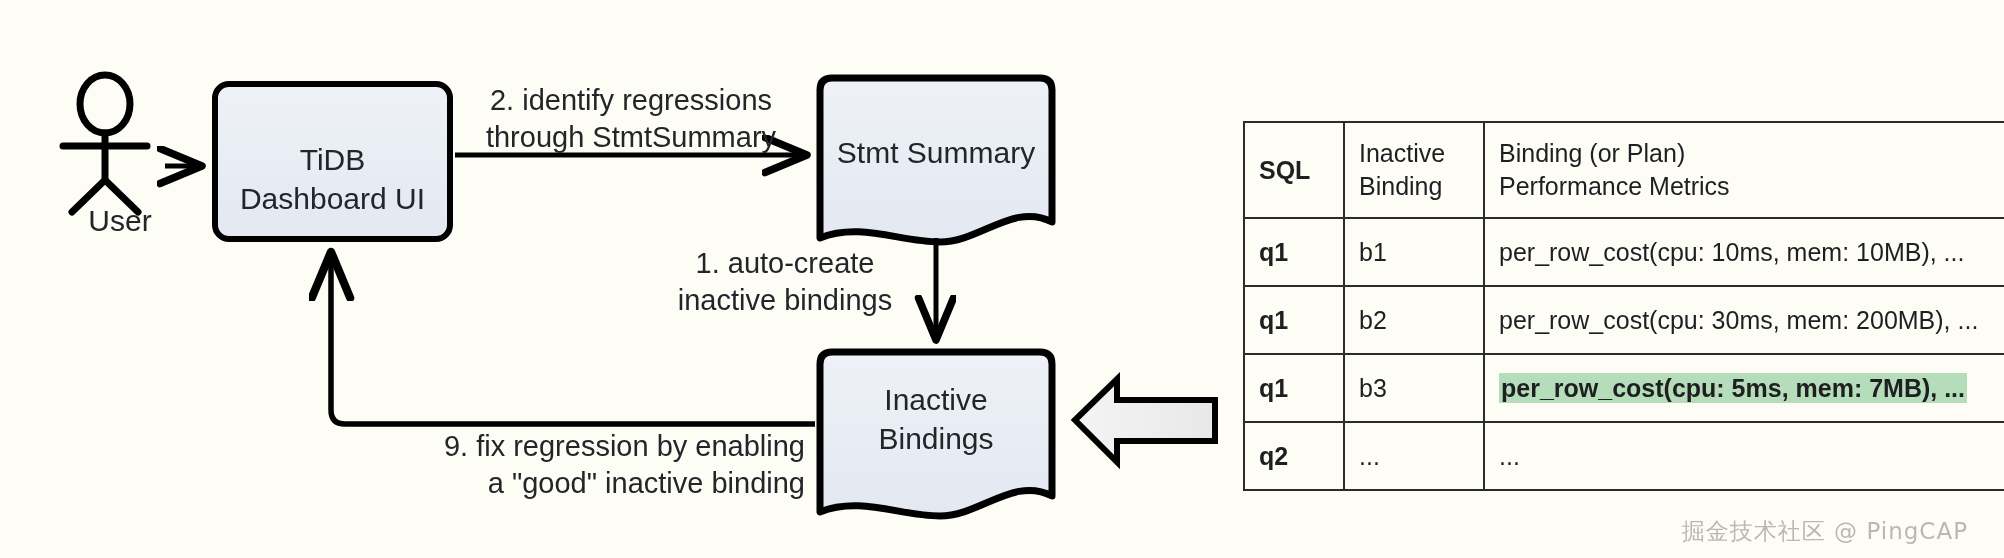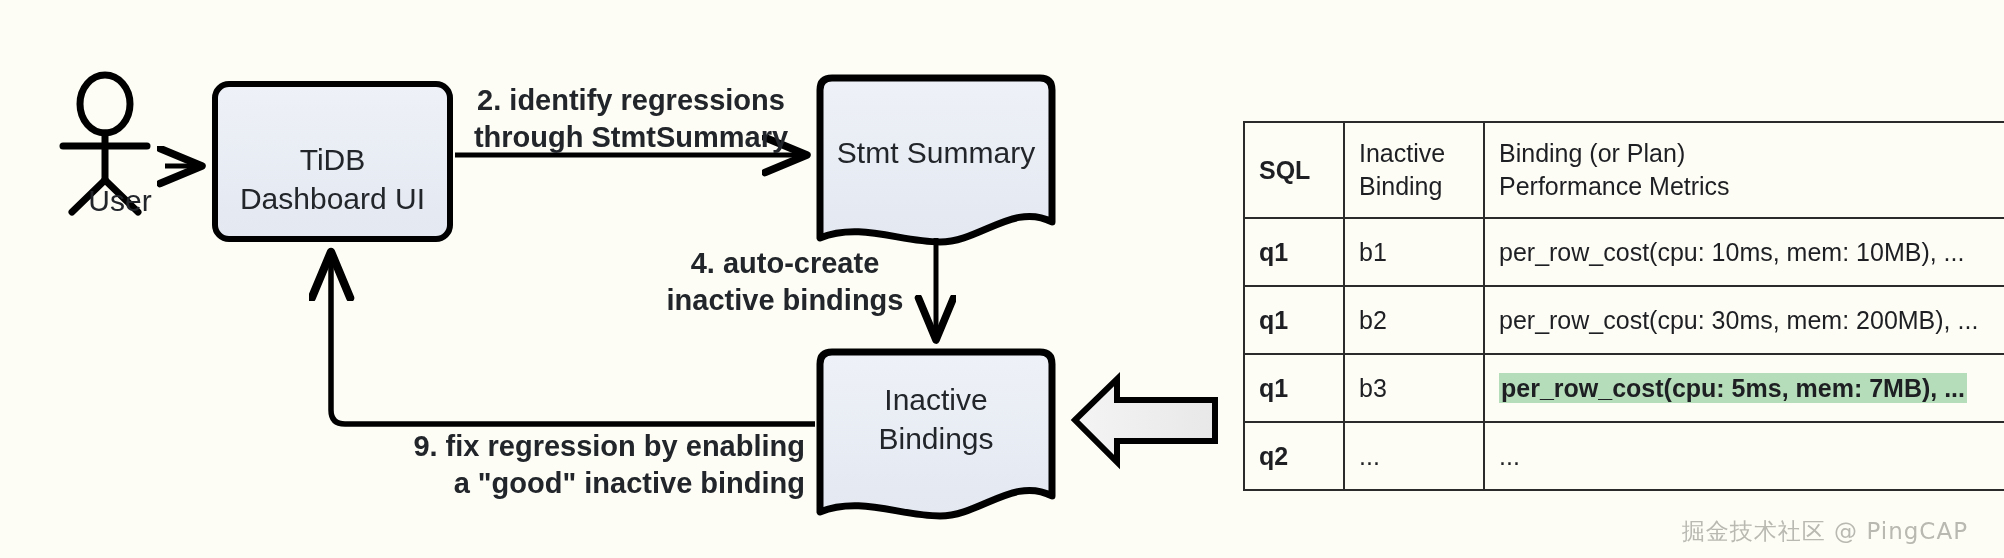--- a/index.html
+++ b/index.html
@@ -38,28 +38,27 @@
     white-space: pre-line;
     pointer-events: none;
   }
   .edge-label {
     position: absolute;
     text-align: center;
     line-height: 1.28;
     font-size: 29px;
     color: #22262b;
     white-space: pre-line;
-    font-weight: bold;
   }
   .edge-label.right-align { text-align: right; }
 
   #user-caption {
     position: absolute;
     left: 40px;
-    top: 184px;
+    top: 204px;
     width: 160px;
     text-align: center;
     font-size: 30px;
     color: #22262b;
   }
 
   
   #metrics-table {
     position: absolute;
     left: 1243px;
@@ -176,21 +175,21 @@
 Dashboard UI</div>
 
   <div class="node-label" style="left:820px; top:133px; width:232px;">Stmt Summary</div>
 
   <div class="node-label" style="left:820px; top:380px; width:232px;">Inactive
 Bindings</div>
 
   <div class="edge-label" style="left:455px; top:82px; width:352px;">2. identify regressions
 through StmtSummary</div>
 
-  <div class="edge-label" style="left:640px; top:245px; width:290px;">4. auto-create
+  <div class="edge-label" style="left:640px; top:245px; width:290px;">1. auto-create
 inactive bindings</div>
 
   <div class="edge-label right-align" style="left:350px; top:428px; width:455px;">9. fix regression by enabling
 a "good" inactive binding</div>
 
   <table id="metrics-table">
     <tbody>
       <tr class="header-row">
         <td class="col-sql">SQL</td>
         <td class="col-binding" style="white-space:pre-line;">Inactive

